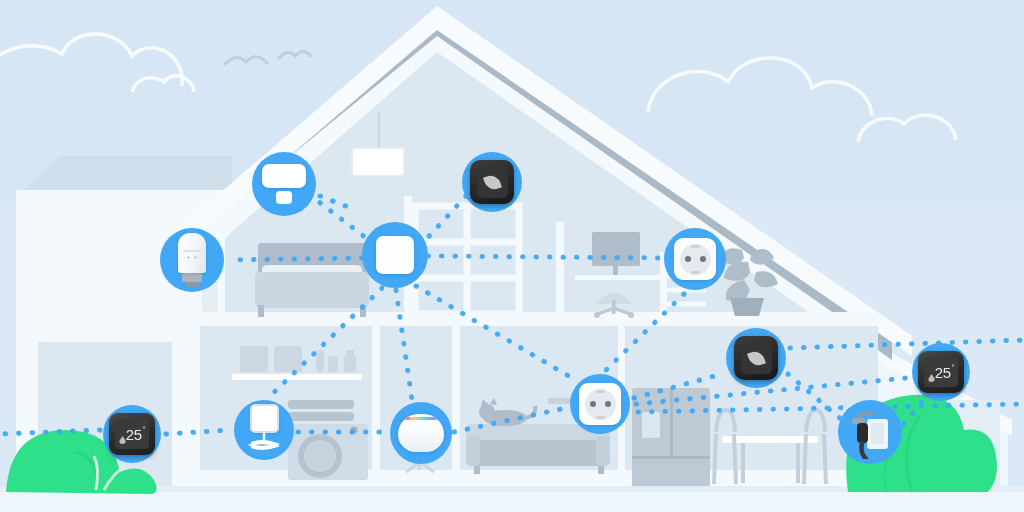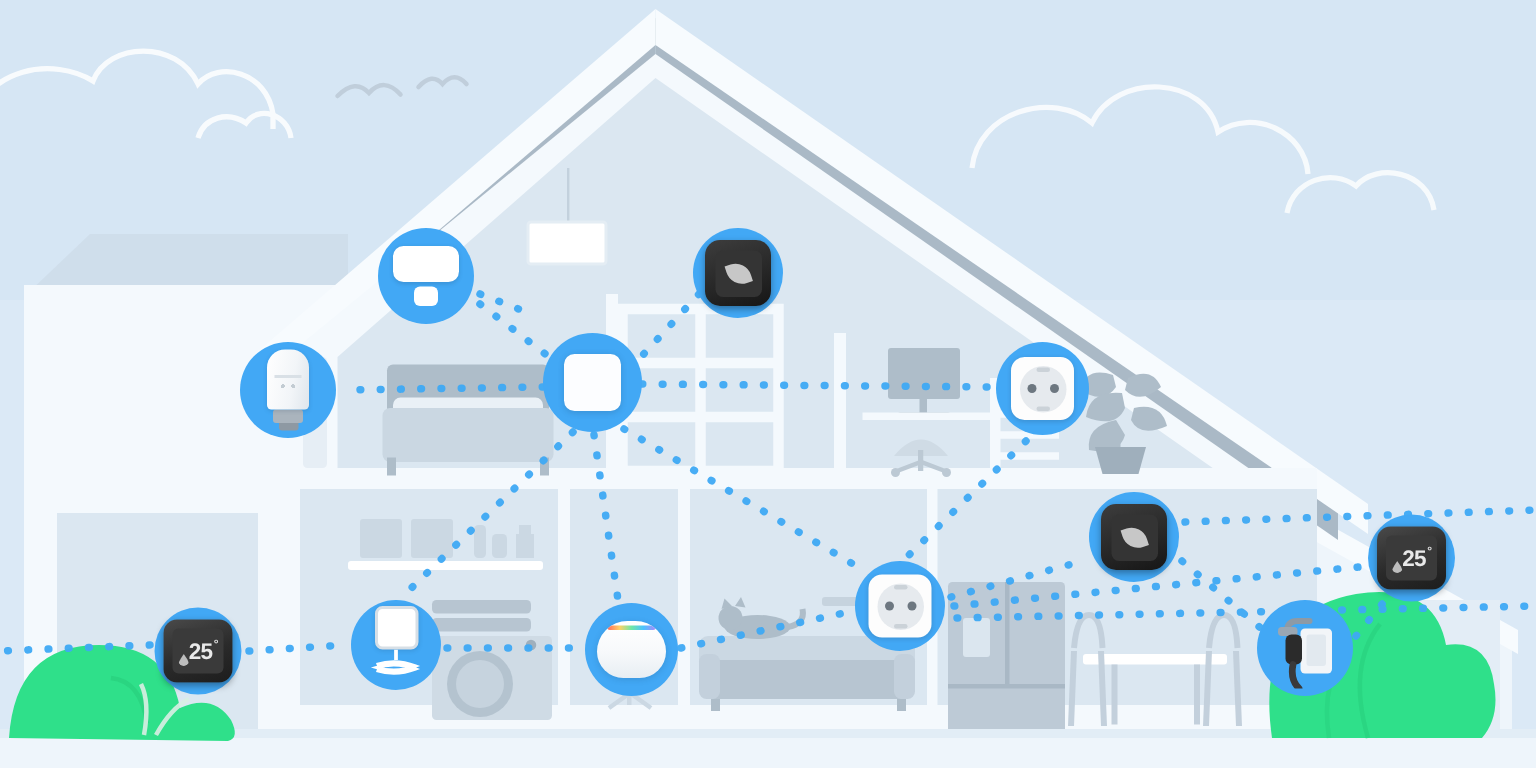--- a/index.html
+++ b/index.html
@@ -20,21 +20,21 @@
     box-shadow:0 2px 5px rgba(0,0,0,.35);
     display:flex; align-items:center; justify-content:center;
   }
   .thermo-screen {
     width:34px; height:30px; border-radius:4px;
     background:#3a3a3a;
     position:relative;
     display:flex; align-items:center; justify-content:center;
   }
   .thermo-temp {
-    color:#e9e9e9; font-size:15px; font-weight:bold;
+    color:#e9e9e9; font-size:15px; font-weight:normal;
     letter-spacing:-.5px; line-height:1; padding-left:7px;
     font-family:"Liberation Sans", sans-serif;
   }
   .thermo-flame {
     position:absolute; left:4px; bottom:5px; width:7px; height:8px;
     background:#bdbdbd; border-radius:50% 50% 50% 50%/60% 60% 40% 40%;
     clip-path:polygon(50% 0,85% 45%,100% 80%,65% 100%,20% 100%,0 75%,22% 38%);
   }
   .eco-body {
     width:44px; height:44px; border-radius:10px;

